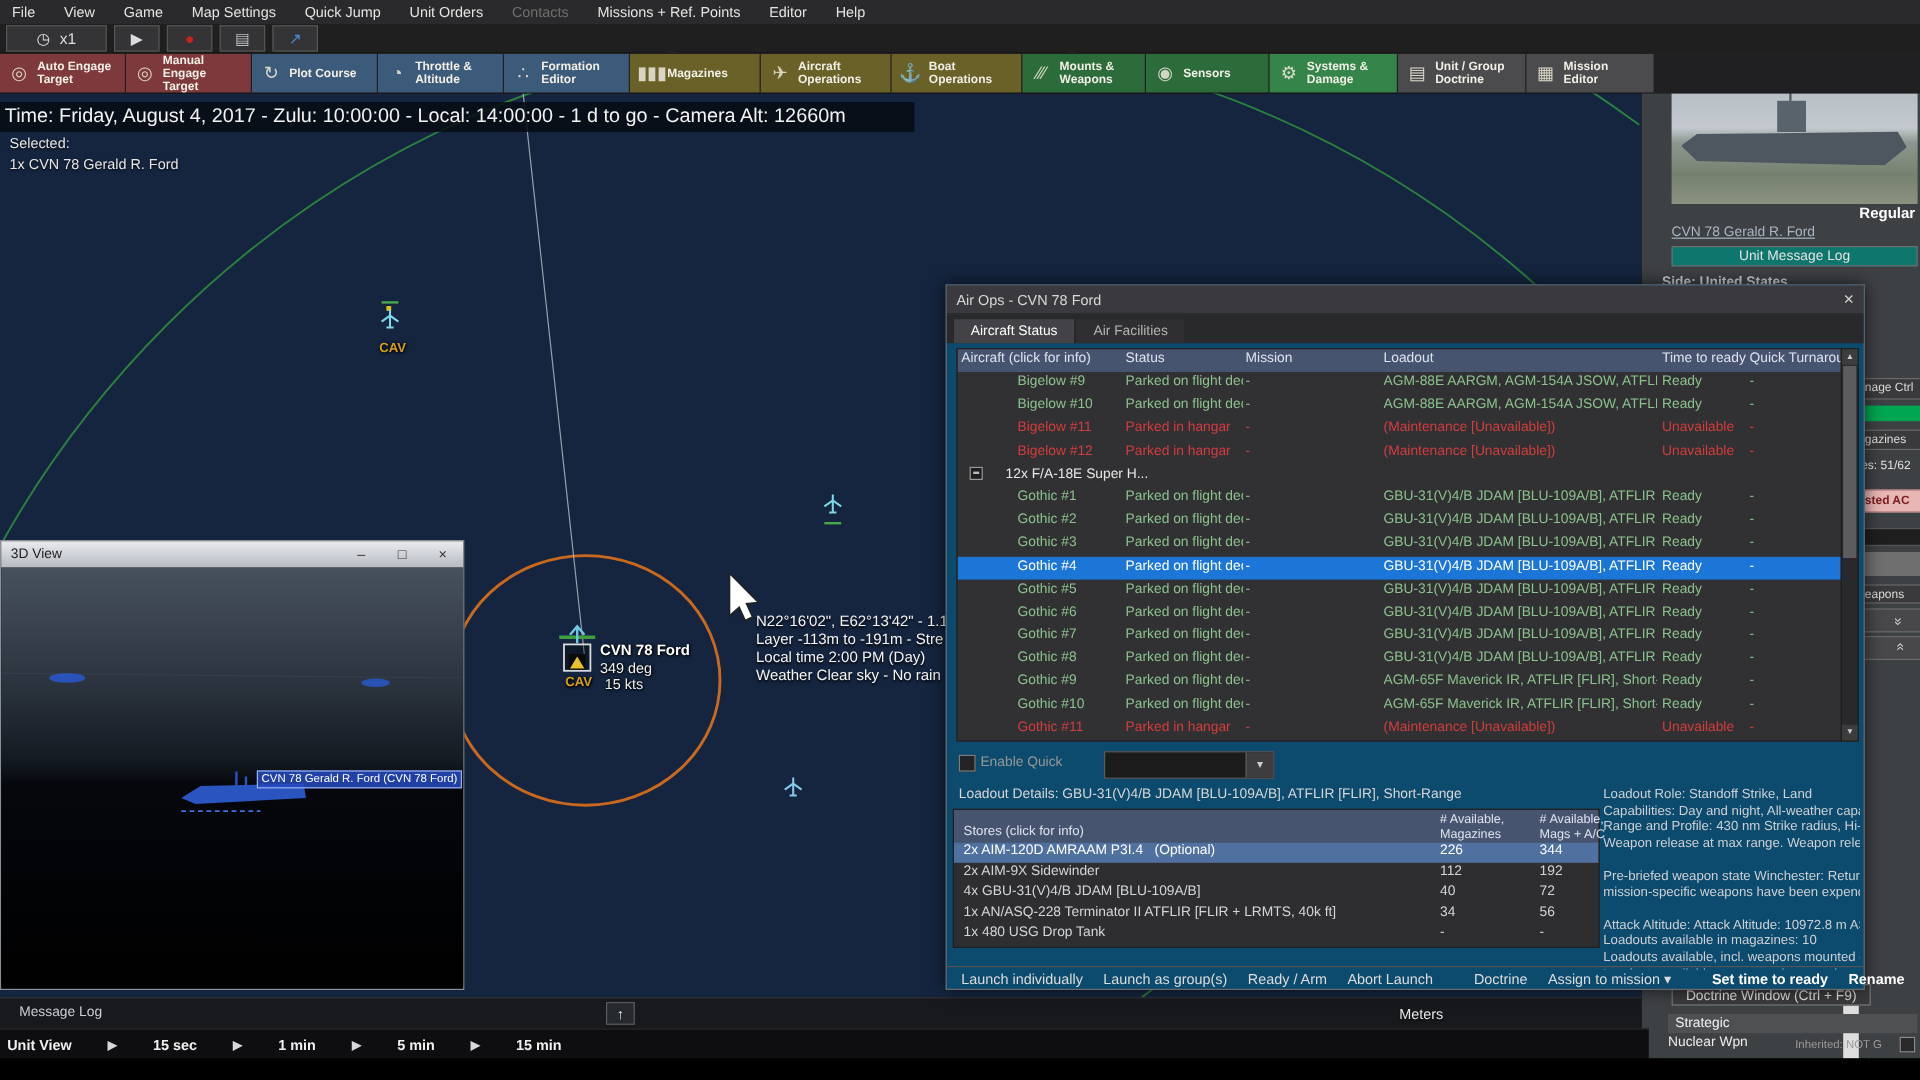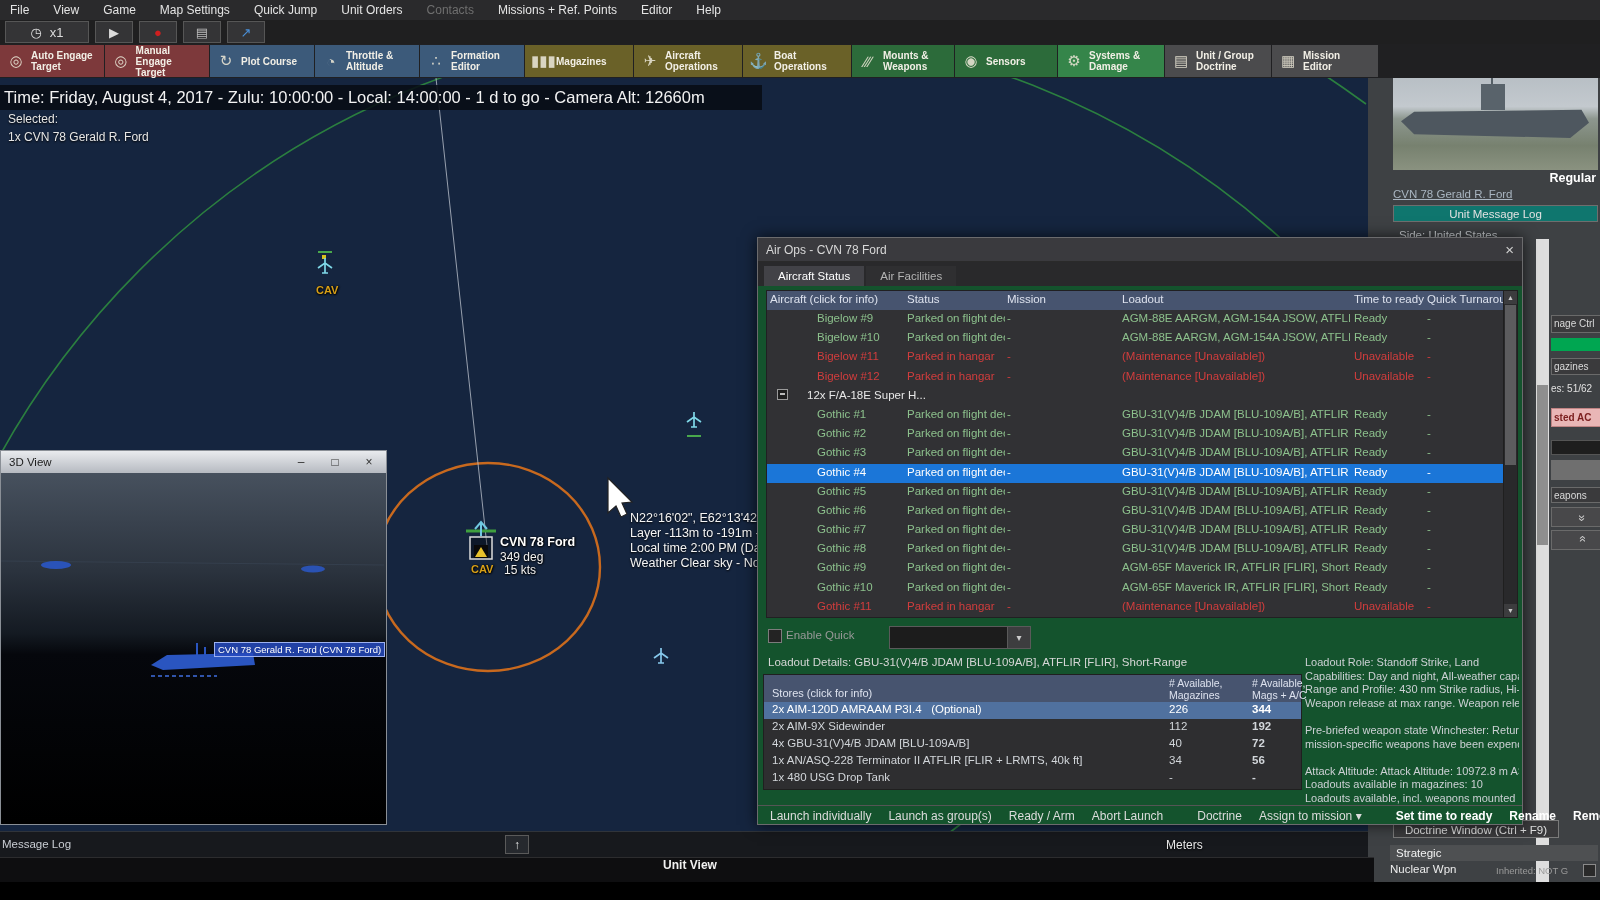--- a/index.html
+++ b/index.html
@@ -48,21 +48,21 @@
   .v3d-title{height:22px;background:linear-gradient(180deg,#e9ebee,#b6bac1);display:flex;align-items:center;
              font-size:11.5px;color:#1d1d1d;padding-left:8px;}
   .v3d-btns{margin-left:auto;display:flex;}
   .v3d-btns div{width:34px;text-align:center;font-size:12px;color:#333;}
   .v3d-body{position:relative;height:349px;
     background:linear-gradient(180deg,#47515e 0%,#2b333e 28%,#141a22 46%,#05070c 52%,#000 100%);}
   .v3d-label{position:absolute;left:213px;top:169px;background:rgba(38,74,190,.85);border:1px solid #9db1f0;
              color:#fff;font-size:9.5px;padding:1px 3px;white-space:nowrap;}
 
   
-  .dlg{position:absolute;left:757px;top:237px;width:766px;height:588px;background:#14532d;
+  .dlg{position:absolute;left:788px;top:237px;width:766px;height:588px;background:#0c4a6e;
        border:1px solid #6b6b6d;box-shadow:0 0 14px rgba(0,0,0,.7);z-index:10;box-sizing:border-box;}
   .dlg-title{height:23px;background:#3a3a3e;border-bottom:1px solid #2a2a2a;display:flex;align-items:center;
              font-size:12px;color:#d8d8d8;padding:0 8px;}
   .dlg-close{margin-left:auto;color:#cfcfcf;font-size:15px;}
   .tabs{height:24px;background:#29292b;display:flex;align-items:flex-end;padding-left:6px;}
   .tab{padding:4px 14px;font-size:11.5px;color:#b4b4b4;background:#2f2f31;margin-right:2px;}
   .tab.active{background:#424247;color:#ffffff;}
   .ac-table{position:absolute;left:8px;top:52px;width:736px;height:326px;background:#313134;border:1px solid #202022;overflow:hidden;}
   .ac-head{position:relative;height:19px;background:#47546f;color:#dde2ee;font-size:11.5px;}
   .ac-head span{position:absolute;top:2px;white-space:nowrap;}
@@ -86,21 +86,21 @@
   .dd{position:absolute;left:131px;top:388px;width:140px;height:21px;background:#1c1c1c;border:1px solid #5a5a5a;}
   .dd-chev{position:absolute;right:0;top:0;width:22px;height:100%;background:#3d3d3f;color:#ccc;
            text-align:center;font-size:10px;line-height:21px;border-left:1px solid #5a5a5a;}
   .load-det{position:absolute;left:10px;top:418px;font-size:11.5px;color:#d6d6d6;white-space:nowrap;}
   .st-table{position:absolute;left:5px;top:436px;width:537px;height:114px;background:#2e2e30;border:1px solid #1f1f1f;}
   .st-head{position:relative;height:27px;background:#47546f;color:#dde2ee;font-size:10.5px;}
   .st-head span{position:absolute;white-space:nowrap;}
   .st-row{position:relative;height:17px;font-size:11.5px;color:#d2d6da;}
   .st-row span{position:absolute;top:1px;white-space:pre;}
   .st-row.sel{background:#50719f;color:#fff;}
-  .s0{left:8px;}.s1{left:405px;}.s2{left:488px;font-weight:bold;}
+  .s0{left:8px;}.s1{left:405px;}.s2{left:488px;}
   .info{position:absolute;left:547px;top:418px;width:214px;height:152px;overflow:hidden;}
   .info div{height:13.6px;line-height:13.6px;font-size:11px;color:#ccd0d4;white-space:nowrap;overflow:hidden;}
   .dlg-foot{position:absolute;left:0;top:567px;width:100%;border-top:1px solid #555;}
   .foot-row{display:flex;align-items:center;padding:3px 0 0 12px;}
   .ft-btn{font-size:12px;color:#dcdcdc;margin-right:17px;white-space:nowrap;}
   .ft-btn.strong{font-weight:bold;color:#fff;}
   .ft-sep{width:1px;height:14px;background:#5a5a5a;margin-right:17px;}
 
   
   .sidebar{position:absolute;left:1368px;top:0;width:232px;height:882px;background:#3e4144;z-index:2;}
@@ -112,21 +112,21 @@
   .photo{position:absolute;left:25px;top:48px;width:205px;height:122px;overflow:hidden;
          background:linear-gradient(180deg,#adb5bc 0%,#c3c9ce 48%,#8d978f 58%,#77816f 80%,#8a9280 100%);}
   .hull{position:absolute;left:8px;top:58px;width:188px;height:32px;background:#4e575f;
         clip-path:polygon(0 48%,7% 18%,96% 12%,100% 52%,90% 100%,7% 88%);}
   .island{position:absolute;left:88px;top:36px;width:24px;height:26px;background:#59636b;}
   .mast{position:absolute;left:98px;top:12px;width:2px;height:28px;background:#555f66;}
   .prof{position:absolute;right:4px;top:171px;font-size:12.5px;font-weight:bold;color:#fff;}
   .ulink{position:absolute;left:25px;top:188px;font-size:11.5px;color:#a9b5c1;text-decoration:underline;}
   .umsg{position:absolute;left:25px;top:205px;width:205px;height:17px;background:#0f766e;border:1px solid #6e6e6e;
         font-size:11.5px;color:#e2e2e2;text-align:center;line-height:17px;box-sizing:border-box;}
-  .sideLbl{position:absolute;left:31px;top:229px;font-size:11.5px;color:#ccd0d4;}
+  .sideLbl{position:absolute;left:17px;top:229px;font-size:11.5px;color:#ccd0d4;font-weight:bold;}
   .sb-scroll{position:absolute;left:168px;top:239px;width:13px;height:643px;background:#dedede;}
   .sb-thumb{position:absolute;left:1px;top:146px;width:11px;height:160px;background:#8f8f8f;}
   .edge{position:absolute;left:183px;width:62px;box-sizing:border-box;}
   .edge-btn{background:#3a3a3c;border:1px solid #6a6a6a;color:#dadada;font-size:10px;
             padding:2px 2px;overflow:hidden;white-space:nowrap;}
   .edge-green{background:#00a651;height:13px;}
   .edge-pink{background:#e9b6b6;border:1px solid #c08484;color:#7c2020;font-weight:bold;font-size:10px;
              padding:3px 2px;white-space:nowrap;overflow:hidden;}
   .edge-grayfill{background:#6f6f6f;height:20px;}
   .edge-chev{background:#48484a;border:1px solid #6a6a6a;height:20px;color:#cfcfcf;
@@ -136,26 +136,26 @@
   .doctorBtn{position:absolute;left:25px;top:820px;width:166px;height:18px;background:#3a3a3c;border:1px solid #7a7a7a;
              font-size:11.5px;color:#e0e0e0;text-align:center;line-height:18px;box-sizing:border-box;}
   .stratHead{position:absolute;left:22px;top:845px;width:208px;height:16px;background:#4e5052;color:#f2f2f2;
              font-size:11.5px;line-height:16px;padding-left:6px;box-sizing:border-box;}
   .nukeLbl{position:absolute;left:22px;top:863px;font-size:11.5px;color:#ececec;}
   .inhLbl{position:absolute;left:128px;top:865px;font-size:9.5px;color:#9a9a9a;white-space:nowrap;}
   .inhBox{position:absolute;left:215px;top:864px;width:11px;height:11px;border:1px solid #8a8a8a;background:#2a2a2a;}
 
   
   .msgbar{position:absolute;left:0;top:831px;width:1368px;height:26px;background:#17191d;border-top:1px solid #30343a;z-index:4;}
-  .msgbar .t{position:absolute;left:2px;top:6px;font-size:11.5px;color:#c9cdd3;}
+  .msgbar .t{position:absolute;left:16px;top:6px;font-size:11.5px;color:#c9cdd3;}
   .upbox{position:absolute;left:505px;top:3px;width:24px;height:19px;background:#26292e;border:1px solid #5a5a5a;
          color:#e8e8e8;text-align:center;line-height:19px;font-size:12px;box-sizing:border-box;}
   .meters{position:absolute;left:1166px;top:838px;font-size:12px;color:#e8e8e8;z-index:5;text-shadow:0 1px 2px #000;}
   .ivbar{position:absolute;left:0;top:857px;width:1368px;height:25px;background:#0e0e10;border-top:1px solid #2c2c2e;
-         display:flex;align-items:center;gap:18px;padding-left:6px;font-size:12px;font-weight:bold;color:#f0f0f0;z-index:4;flex-direction:column;}
+         display:flex;align-items:center;gap:18px;padding-left:6px;font-size:12px;font-weight:bold;color:#f0f0f0;z-index:4;}
   .ivbar .tri{color:#d8d8d8;font-size:10px;margin:0 12px;}
   .blackstrip{position:absolute;left:0;top:882px;width:1600px;height:18px;background:#000;z-index:7;}
 
   .cursor{position:absolute;left:0;top:0;z-index:30;pointer-events:none;}
 </style>
 </head>
 <body>
 
 <div class="stage">
 

